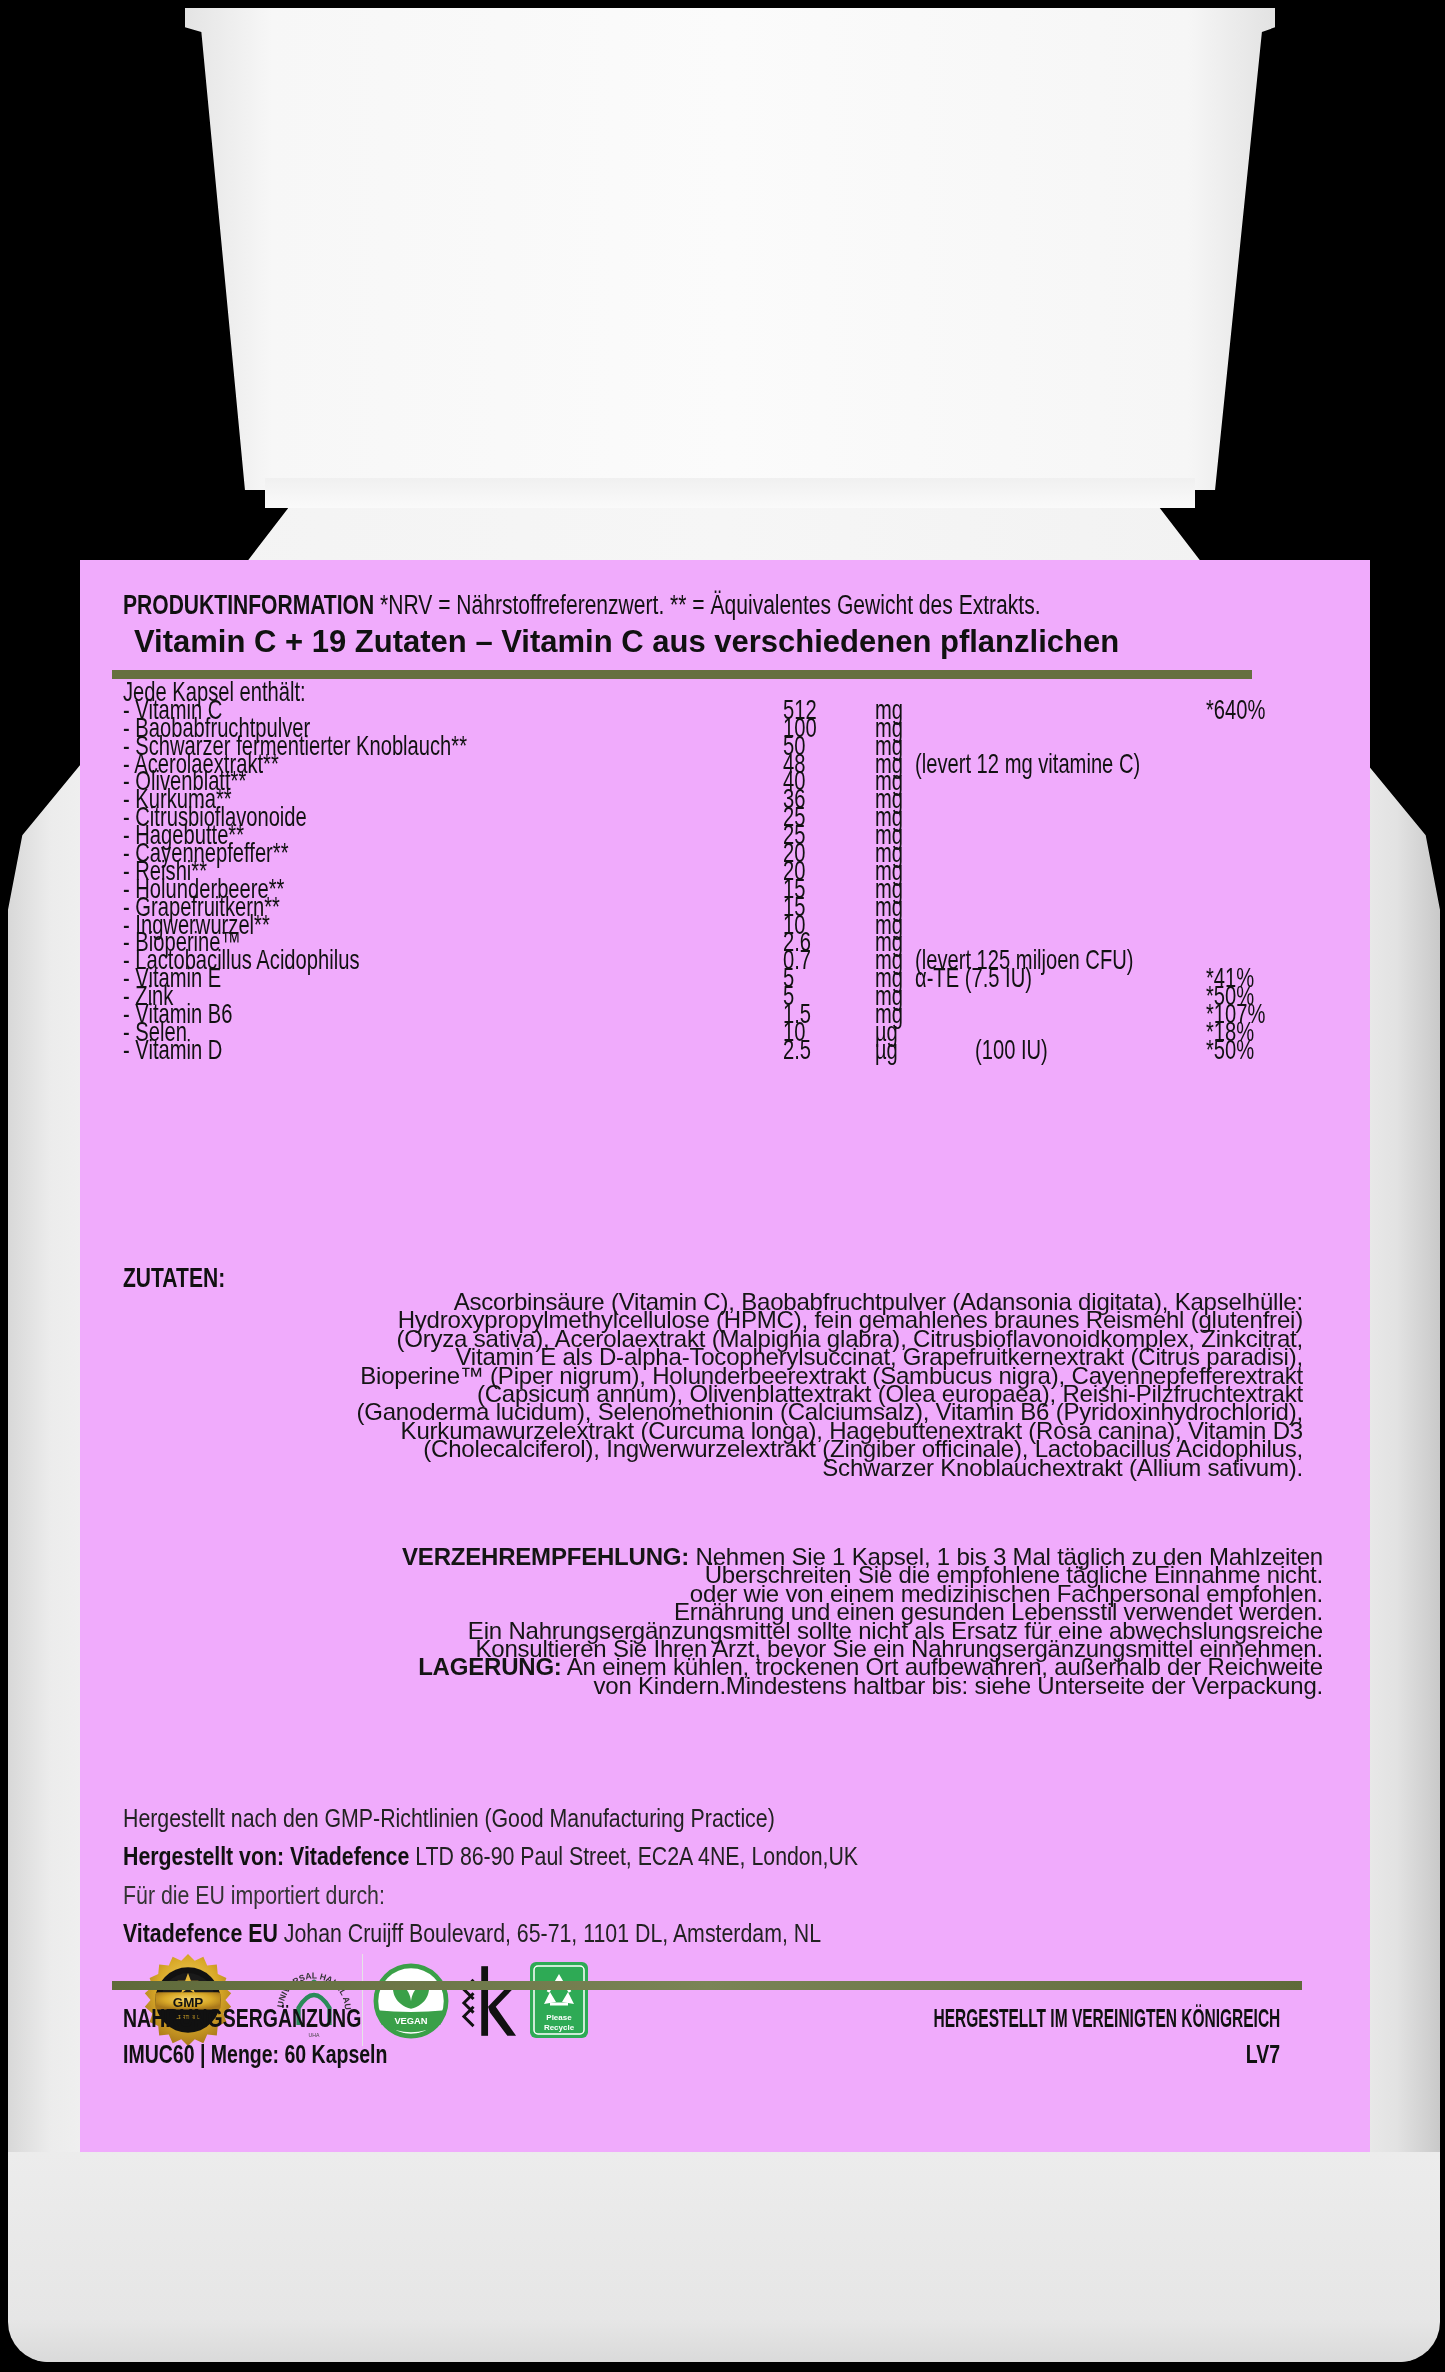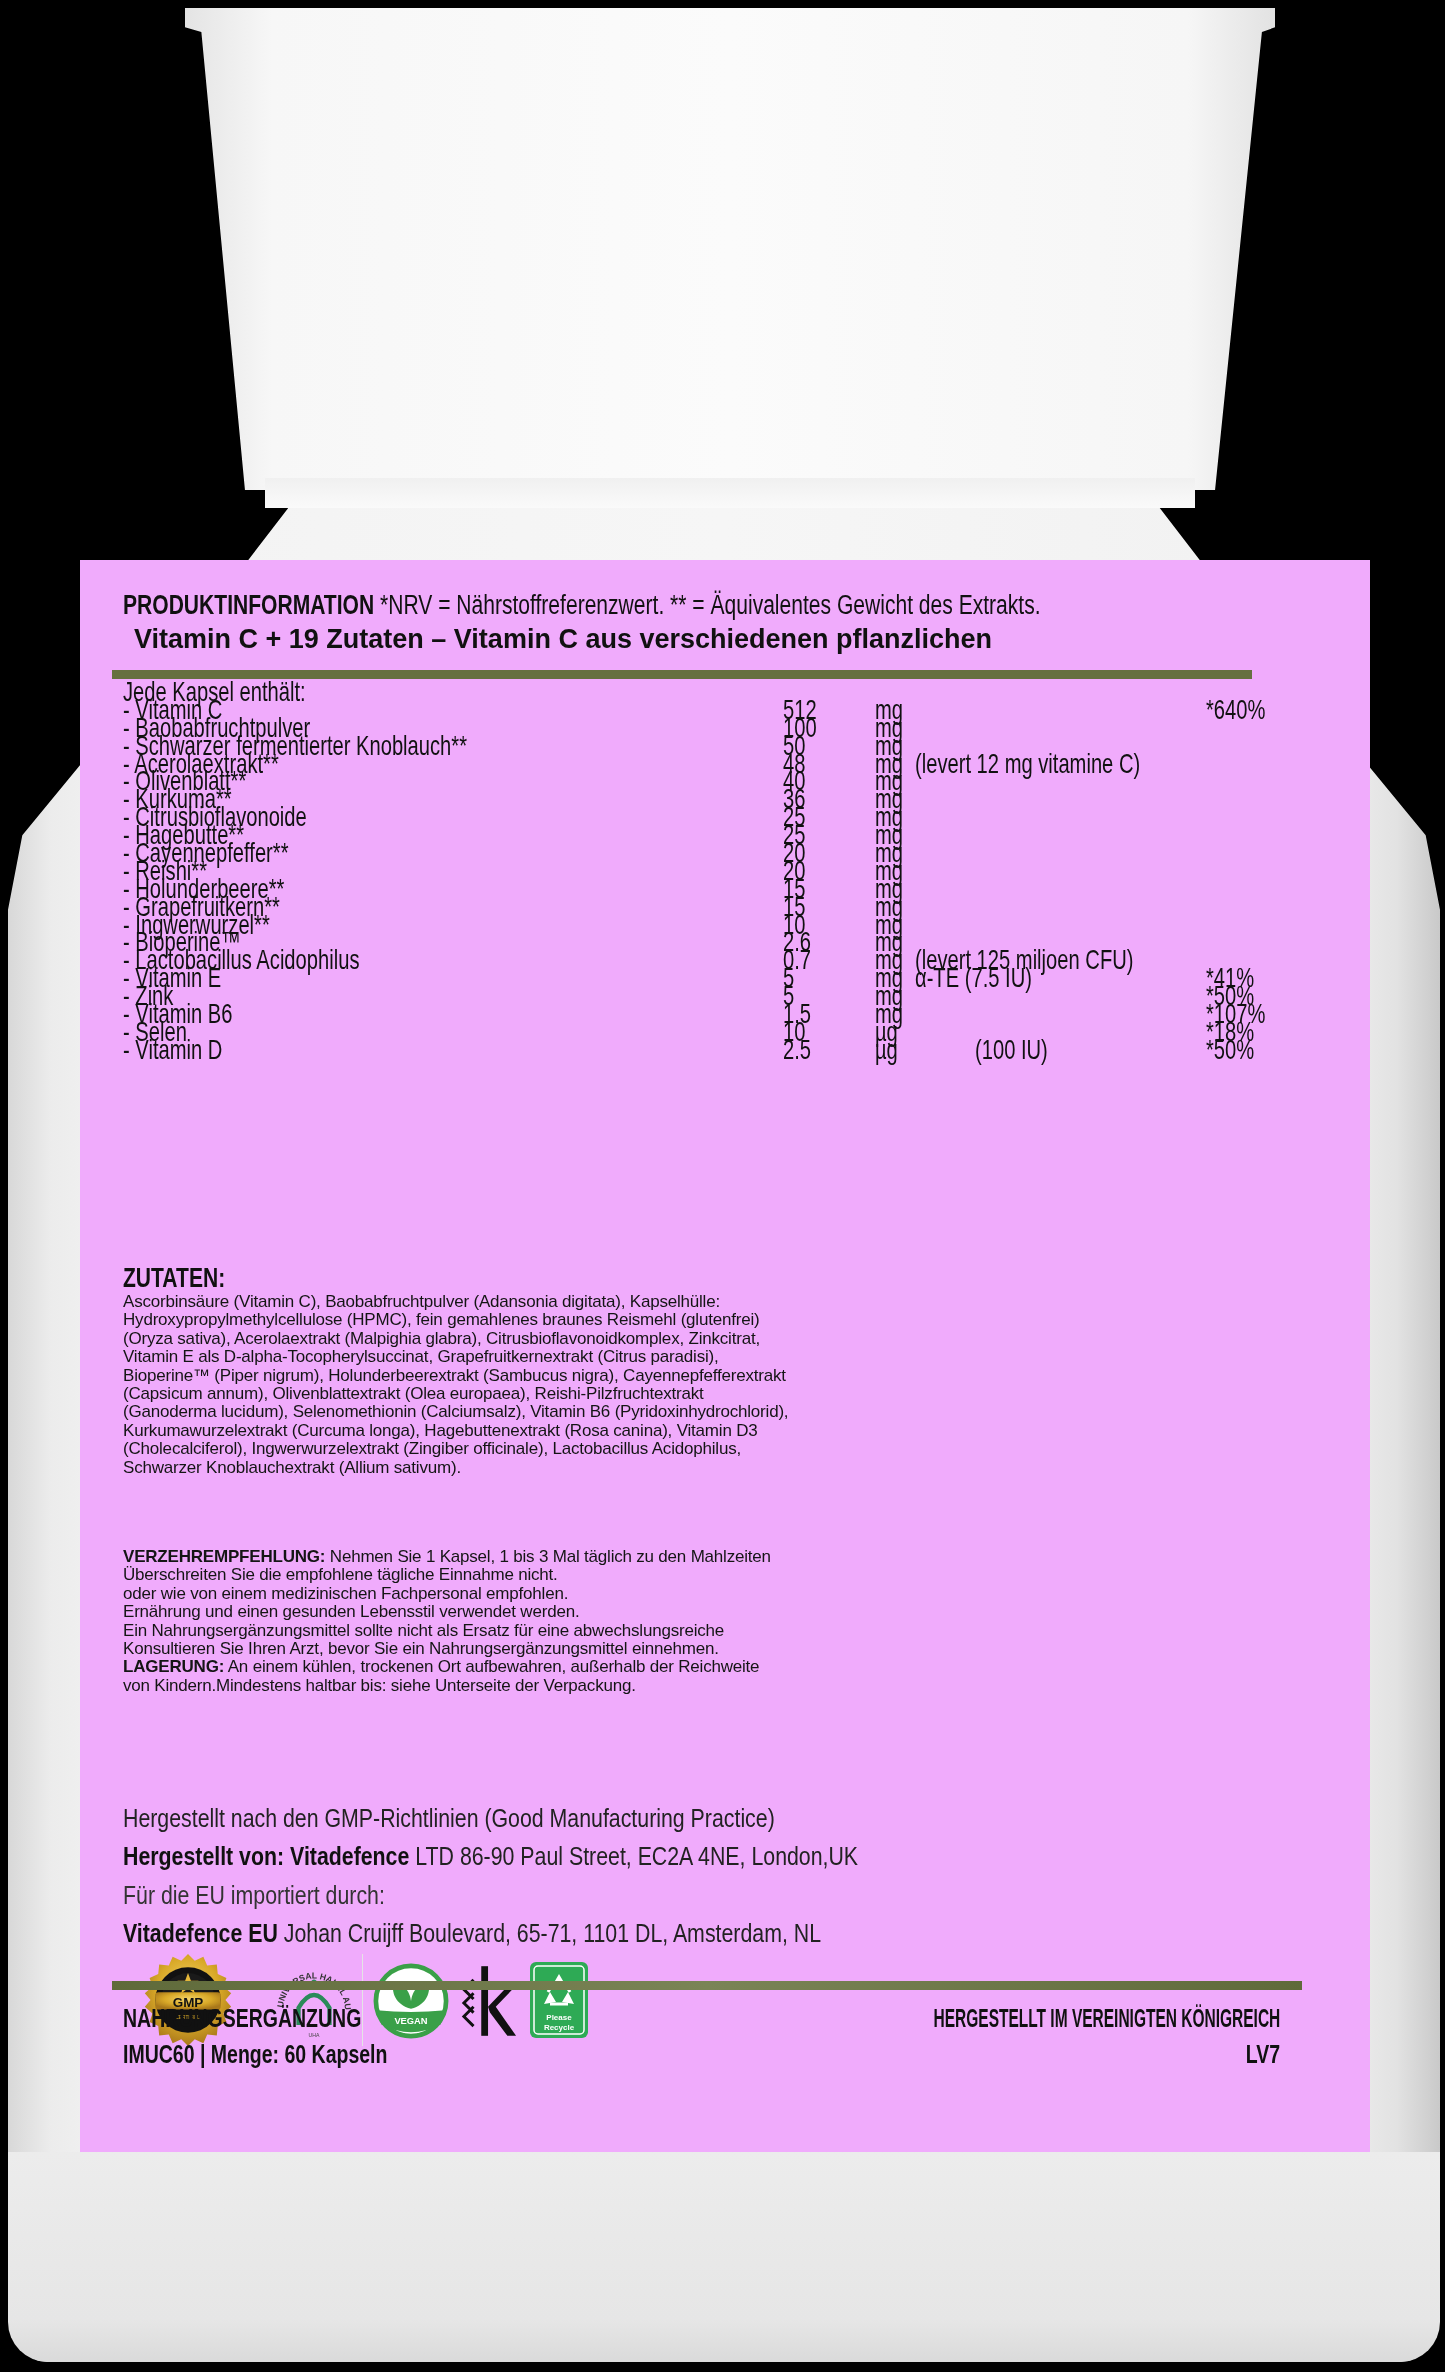--- a/index.html
+++ b/index.html
@@ -32,21 +32,21 @@
   }
   
   .label {
     position: absolute; left: 80px; top: 560px; width: 1290px; height: 1592px;
     background: #f0abfc;
   }
   .abs { position: absolute; white-space: nowrap; }
   .cond { font-family: "Liberation Sans", sans-serif; transform-origin: 0 0; }
   .hdr1 { left: 43px; top: 30px; font-size: 27px; transform: scaleX(0.78); }
   .hdr1 b { font-weight: bold; }
-  .hdr2 { left: 54px; top: 64px; font-size: 27px; font-weight: bold; }
+  .hdr2 { left: 54px; top: 64px; font-size: 31px; font-weight: bold; }
   .green-bar {
     position: absolute; left: 32px; width: 1140px; height: 9px;
     background: #667040;
   }
   .green-bar.top { top: 110px; }
   .green-bar.bottom { top: 1421px; width: 1190px; background: linear-gradient(90deg, #5f6a3a, #7a8456 50%, #5f6a3a); }
 
   .contents { position: absolute; left: 43px; top: 123px; font-size: 28px; line-height: 17.9px; }
   .contents .intro { transform: scaleX(0.72); transform-origin: 0 0; display: block; height: 17.9px; }
   .row { position: relative; height: 17.9px; }
@@ -54,22 +54,23 @@
   .row .name { left: 0; }
   .row .amt { left: 660px; }
   .row .unit { left: 752px; }
   .row .note { left: 792px; }
   .row .nrv { left: 1083px; }
   .row .note-iu { left: 852px; }
 
   .section-title { font-weight: bold; font-size: 27px; transform: scaleX(0.78); transform-origin: 0 0; }
   .zutaten-title { position: absolute; left: 43px; top: 703px; }
   .para {
-    position: absolute; left: 43px; font-size: 17px; line-height: 18.4px; color: #151515;
+    position: absolute; left: 43px; font-size: 24px; line-height: 18.4px; color: #151515;
     letter-spacing: -0.2px;
+    text-align: right;
   }
   .zutaten-text { top: 733px; width: 1180px; }
   .usage { top: 988px; width: 1200px; }
   .usage b { font-weight: bold; }
   .line { display: block; white-space: nowrap; }
   .gmp-line { left: 43px; top: 1243px; font-size: 26px; transform: scaleX(0.82); color: #222; }
   .made-by { left: 43px; top: 1281px; font-size: 26px; transform: scaleX(0.82); color: #222; }
   .made-by b { color: #111; }
   .eu-import { left: 43px; top: 1320px; font-size: 26px; transform: scaleX(0.82); color: #333; }
   .eu-addr { left: 43px; top: 1358px; font-size: 26px; transform: scaleX(0.82); color: #222; }

